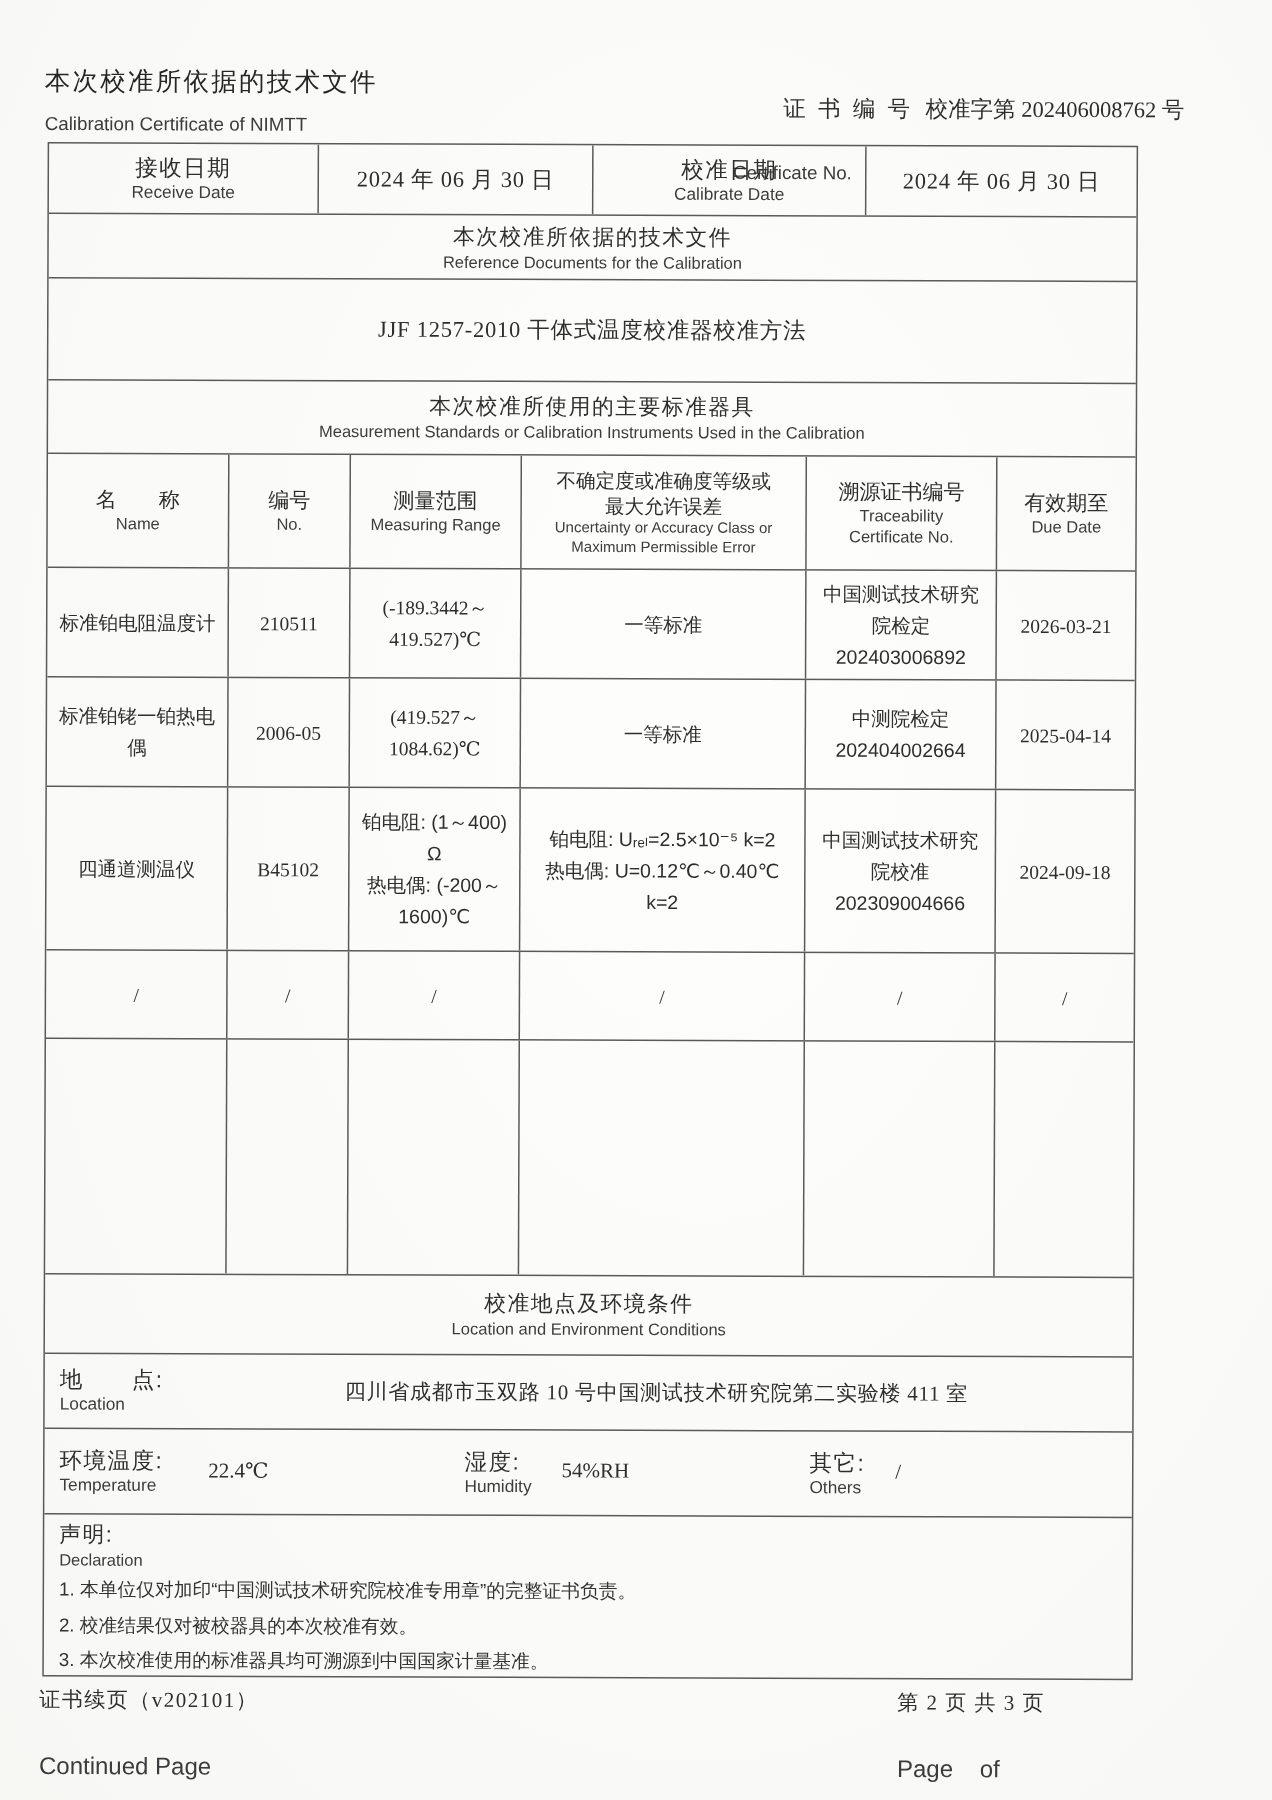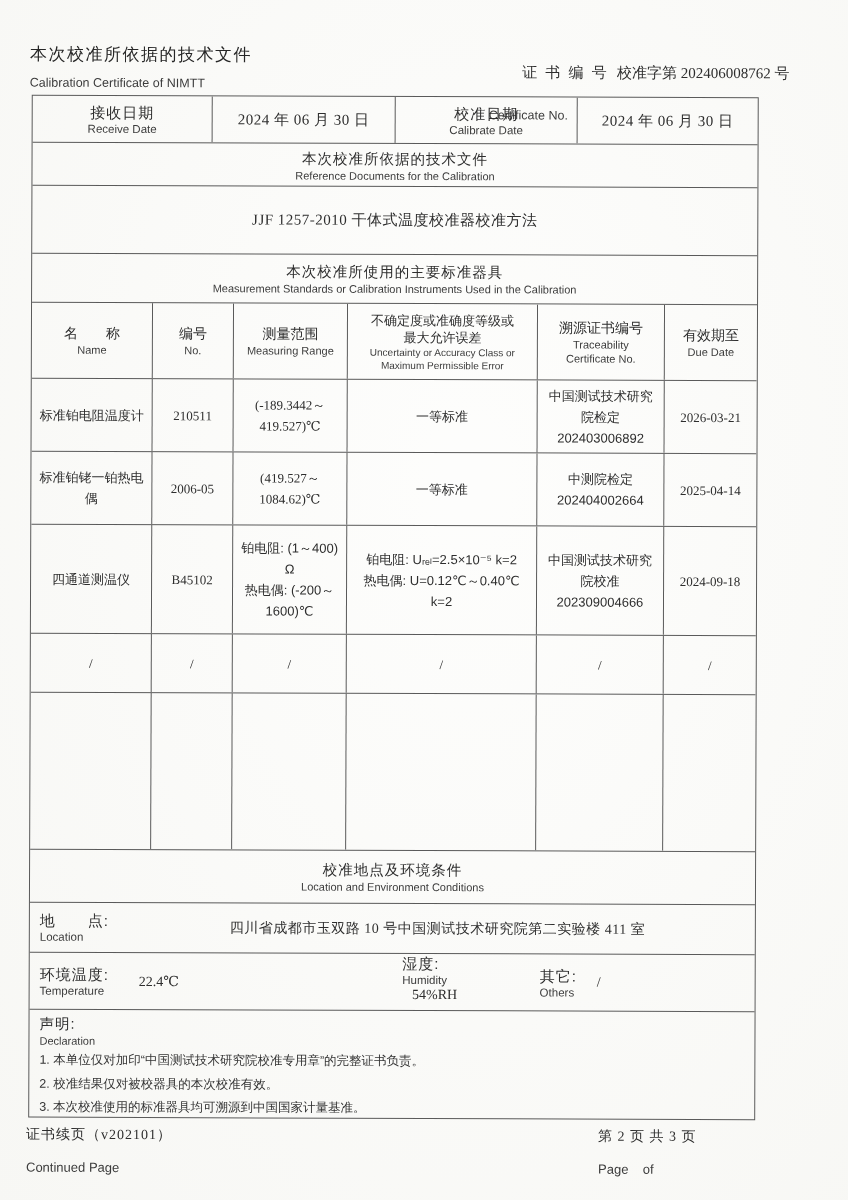--- a/index.html
+++ b/index.html
@@ -75,35 +75,35 @@
   .td{font-size:13px;line-height:21px;}
   .r1{height:72px;}.r2{height:72px;}.r3{height:108px;}.r4{height:58px;}.r5{height:156px;}
 
   
   .loc-row{height:50px;display:flex;align-items:center;}
   .loc-label{width:200px;box-sizing:border-box;padding-left:10px;}
   .loc-val{font-size:14px;letter-spacing:.5px;}
   .env-row{height:57px;display:flex;}
   .env-group{display:flex;align-items:center;box-sizing:border-box;}
   .env-g1{width:280px;padding-left:10px;gap:10px;}
-  .env-g2{width:230px;flex-direction:column;}
+  .env-g2{width:230px;}
   .env-g3{flex:1;}
   .env-val{font-size:14px;margin-left:20px;}
 
   
   .decl{height:107px;padding:5px 10px;}
   .decl-cn{font-size:14.5px;line-height:19px;letter-spacing:1px;}
   .decl-en{font-size:11px;line-height:15px;color:var(--ink-soft);}
   .decl-item{font-size:12.5px;line-height:23.5px;color:#333;}
 
   
   .ftr-left{position:absolute;left:28px;top:1126px;}
   .ftr-right{position:absolute;left:600px;top:1126px;}
   .ftr-cn{font-size:14px;line-height:20px;letter-spacing:1px;}
-  .ftr-en{font-size:13px;margin-top:15px;color:var(--ink-soft);white-space:pre;}
+  .ftr-en{font-size:16px;margin-top:25px;color:var(--ink-soft);white-space:pre;}
 </style>
 </head>
 <body>
 
 <div class="page">
   <div class="scan">
 
     <div class="hdr-left">
       <div class="hdr-title-cn">本次校准所依据的技术文件</div>
       <div class="hdr-title-en">Calibration Certificate of NIMTT</div>

